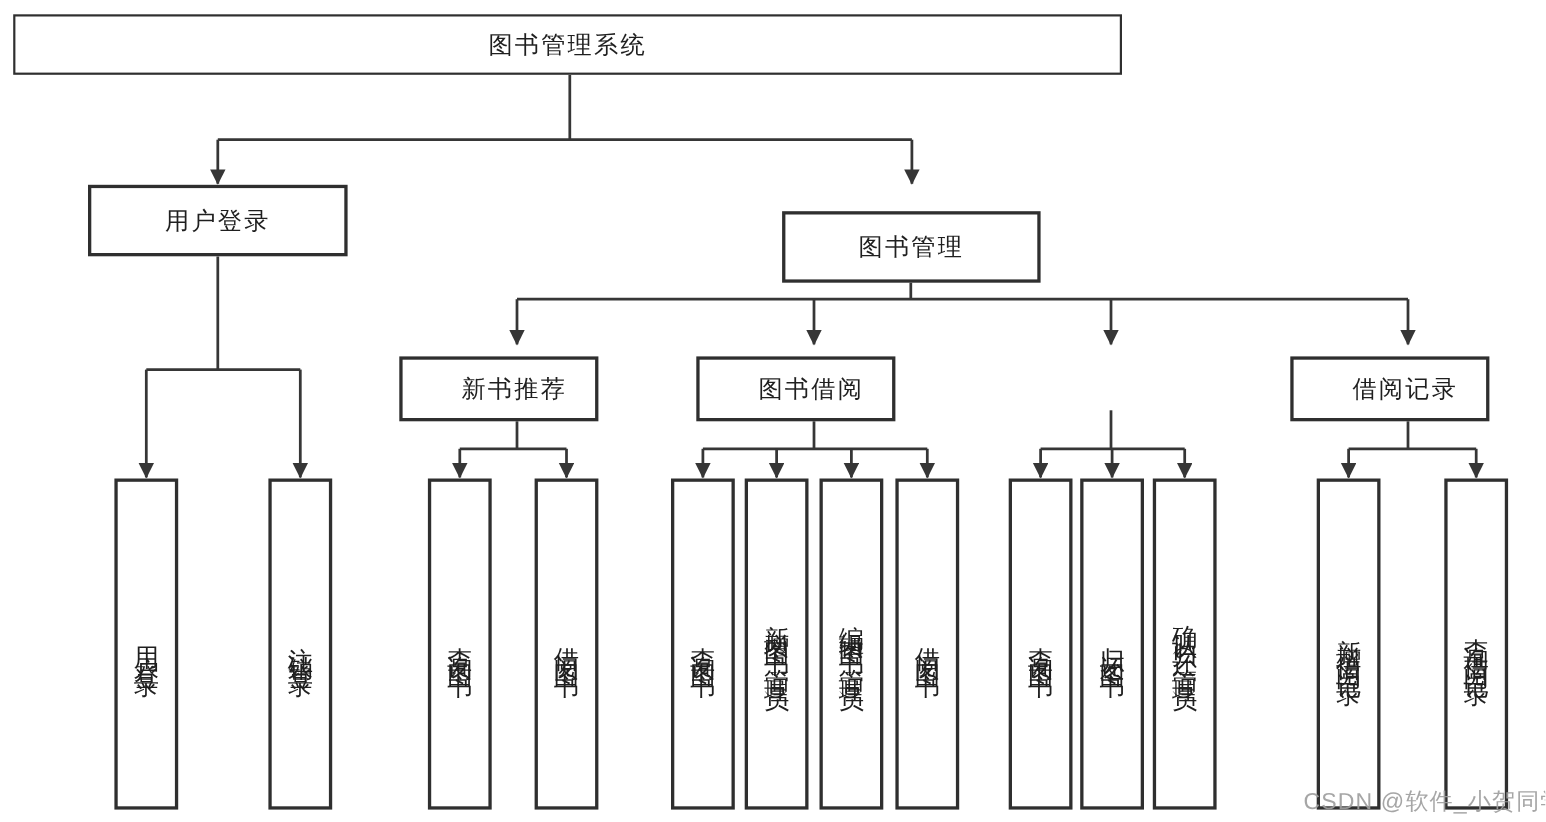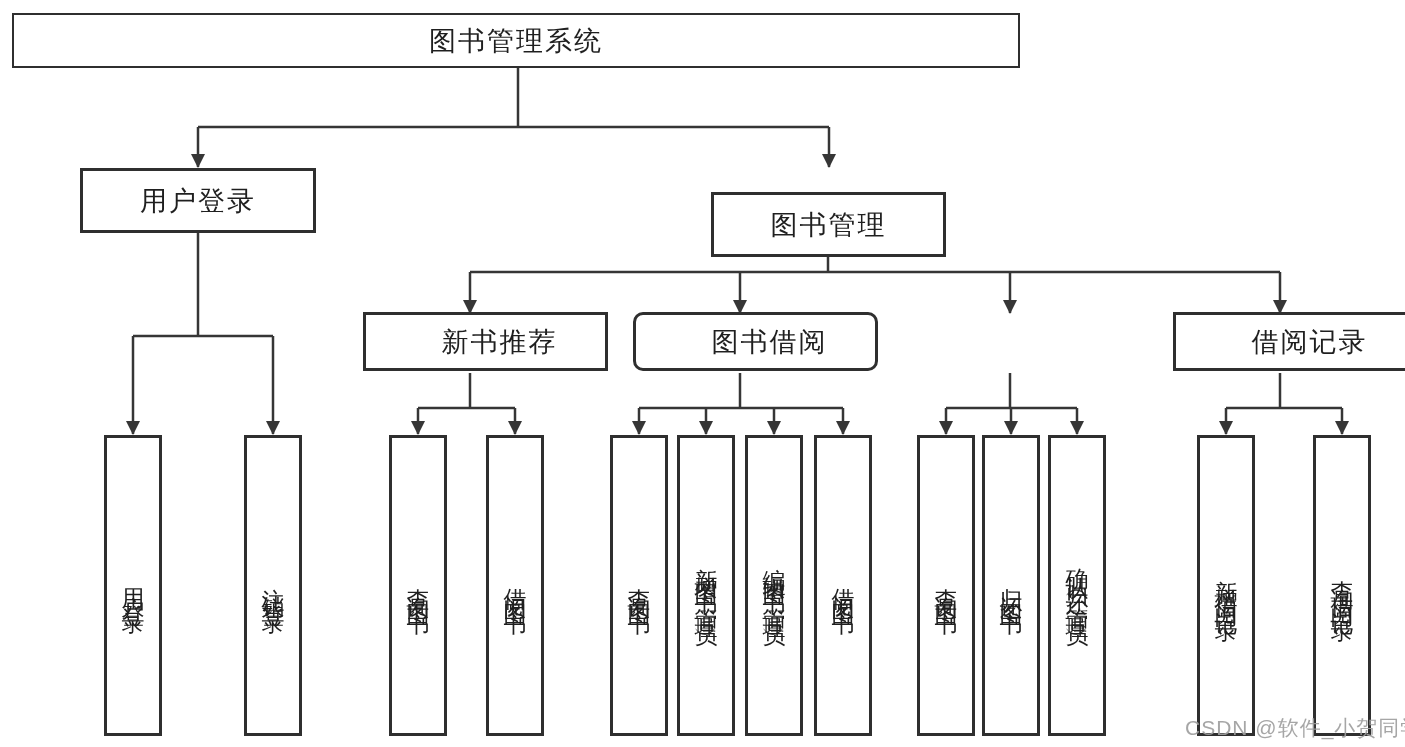--- a/index.html
+++ b/index.html
@@ -22,21 +22,21 @@
     position: absolute;
     background: #ffffff;
     border: 3px solid #2f2f2f;
     box-sizing: border-box;
     display: flex;
     align-items: center;
     justify-content: center;
     z-index: 2;
   }
   .node .lbl {
-    font-size: 27px;
+    font-size: 22px;
     letter-spacing: 2px;
     white-space: nowrap;
   }
   .node.root-box { border-width: 2px; }
   .node.vert {
     width: 58px;
     height: 301px;
     top: 435px;
   }
   .node.vert .lbl {
@@ -44,23 +44,23 @@
     text-orientation: mixed;
     letter-spacing: 8px;
     font-size: 23px;
     line-height: 1;
   }
   
   .root-box   { left: 12px;   top: 13px;  width: 1008px; height: 55px; }
   .lvl2       { top: 168px; height: 65px; }
   .box-user-login { left: 80px;  width: 236px; }
   .box-book-mgmt  { left: 711px; width: 235px; margin-top: 24px; }
-  .lvl3       { top: 312px; height: 59px; width: 245px; padding-left: 28px; }
+  .lvl3       { top: 324px; height: 59px; width: 181px; padding-left: 28px; }
   .box-newbook  { left: 363px; }
-  .box-borrow   { left: 633px; border-radius: 10px; }
+  .box-borrow   { left: 633px; }
   .box-current  { left: 903px; }
   .box-records  { left: 1173px; }
   
   .v-login       { left: 104px; }
   .v-logout      { left: 244px; }
   .v-nb-query    { left: 389px; }
   .v-nb-borrow   { left: 486px; }
   .v-bb-query    { left: 610px; }
   .v-bb-add      { left: 677px; }
   .v-bb-edit     { left: 745px; }

